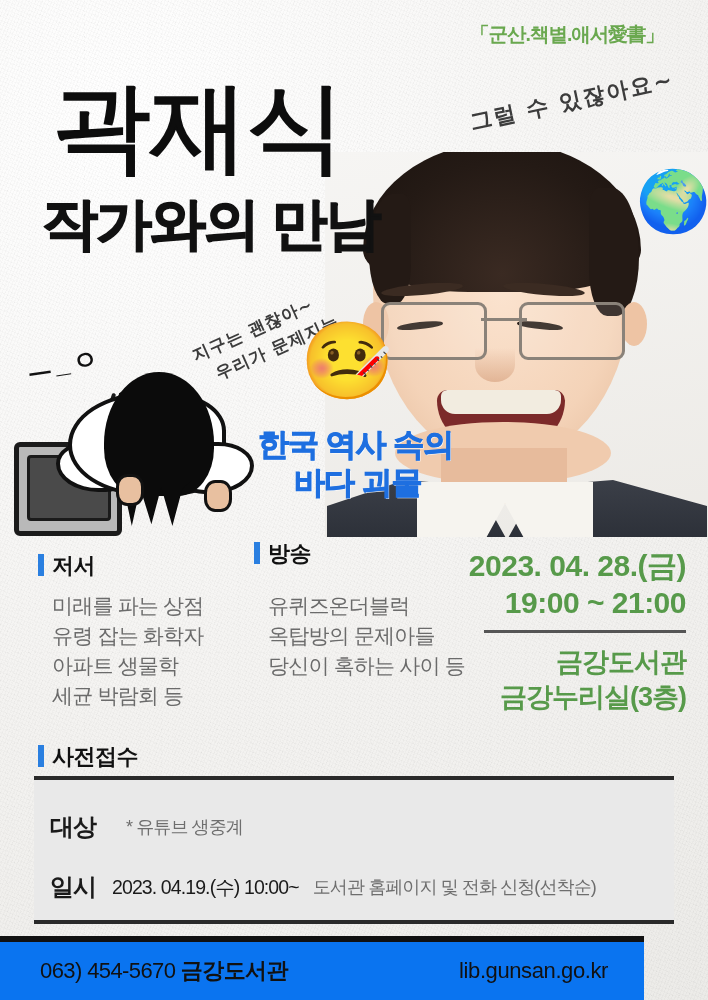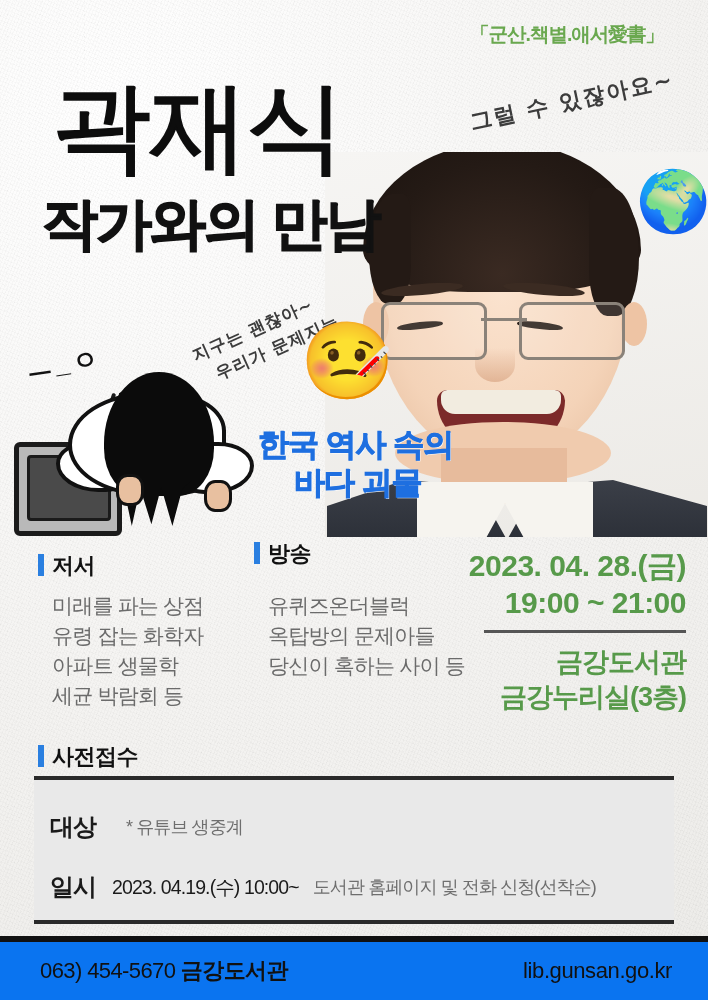--- a/index.html
+++ b/index.html
@@ -237,21 +237,21 @@
     width:78px;text-align:center;font-size:24px;font-weight:bold;color:#1a1a1a;
     letter-spacing:-1px;flex:0 0 auto;
   }
   .reg-main{font-size:19.5px;color:#1b1b1b;letter-spacing:-.9px;white-space:nowrap;}
   .reg-note{
     font-size:18px;color:#6e6e6e;letter-spacing:-.9px;white-space:nowrap;margin-left:14px;
   }
 
   
   .footer{
-    position:absolute;left:0;bottom:0;width:708px;height:58px;
+    position:absolute;left:0;bottom:0;width:644px;height:58px;
     background:#0a74f0;border-top:6px solid #111;
     display:flex;align-items:center;
   }
   .f-phone{
     position:absolute;left:40px;font-size:22px;color:#111;letter-spacing:-.6px;white-space:nowrap;
   }
   .f-phone b{font-weight:bold;}
   .f-url{
     position:absolute;right:36px;font-size:22px;color:#111;letter-spacing:-.4px;white-space:nowrap;
   }

